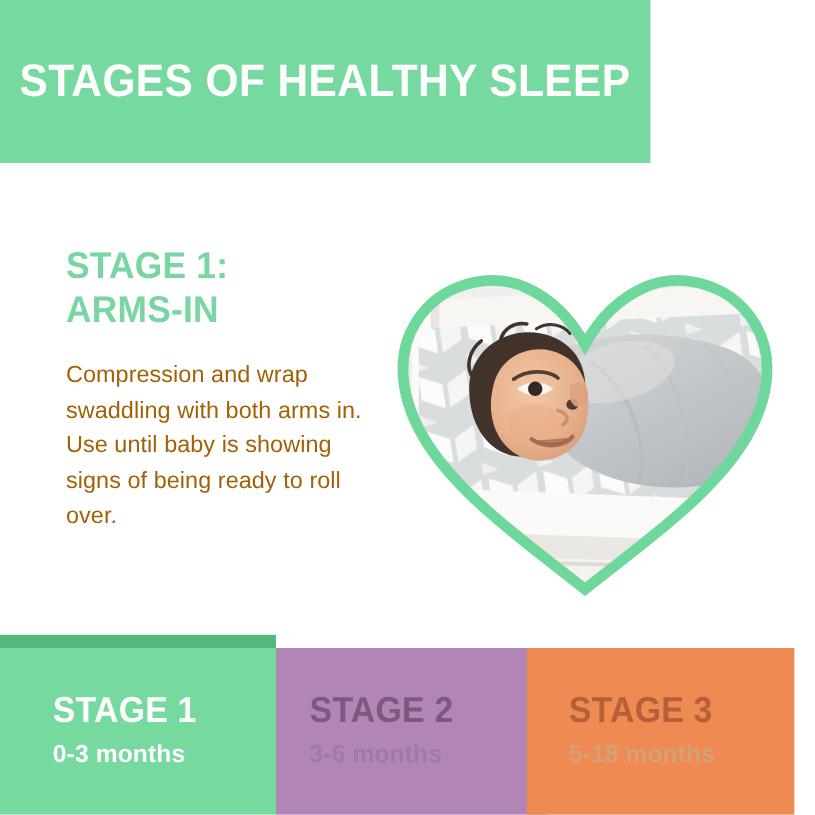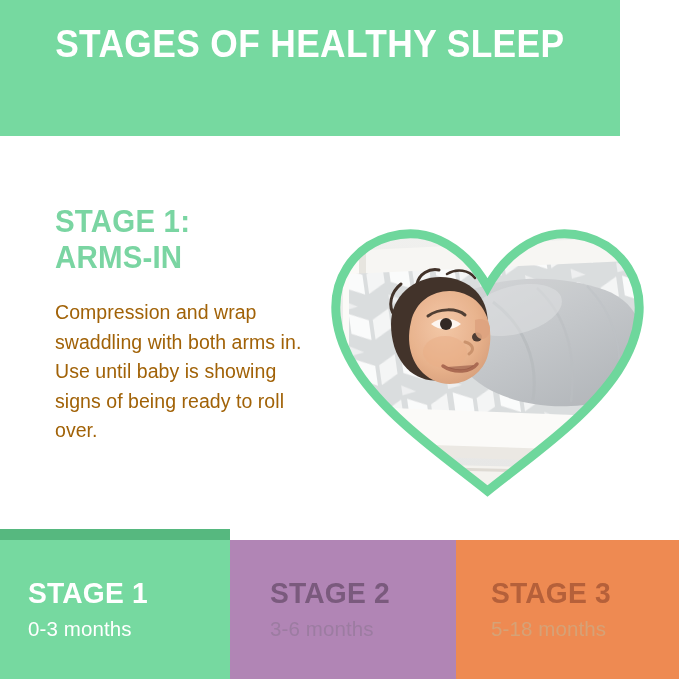--- a/index.html
+++ b/index.html
@@ -21,25 +21,25 @@
     width: 679px;
     height: 679px;
     background: #ffffff;
   }
 
   
   .header-banner {
     position: absolute;
     left: 0;
     top: 0;
-    width: 620px;
+    width: 542px;
     height: 136px;
     background: #76d9a0;
     display: flex;
-    align-items: flex-start;
+    align-items: center;
     justify-content: center;
   }
   .header-title {
     color: #ffffff;
     font-family: "Liberation Sans Narrow", "Liberation Sans", sans-serif;
     font-weight: bold;
     font-size: 38px;
     letter-spacing: 0.4px;
     line-height: 1;
     text-transform: uppercase;
@@ -128,44 +128,44 @@
     left: 0;
     top: 11px;
     width: 679px;
     height: 139px;
   }
   .stage-panel {
     position: absolute;
     top: 0;
     height: 139px;
     box-sizing: border-box;
-    padding-left: 28px;
+    padding-left: 44px;
     display: flex;
     flex-direction: column;
     justify-content: center;
   }
   .stage-panel.panel-1 { left: 0px;   width: 230px; background: #76d9a0; }
-  .stage-panel.panel-2 { left: 230px; width: 226px; background: #b185b5; padding-left: 40px; }
-  .stage-panel.panel-3 { left: 456px; width: 223px; background: #ee8a52; padding-left: 35px; }
+  .stage-panel.panel-2 { left: 230px; width: 226px; background: #b185b5; padding-left: 28px; }
+  .stage-panel.panel-3 { left: 439px; width: 223px; background: #ee8a52; padding-left: 35px; }
 
   .panel-title {
     font-family: "Liberation Sans Narrow", "Liberation Sans", sans-serif;
     font-weight: bold;
     font-size: 30px;
     line-height: 1.05;
     letter-spacing: 0.2px;
     text-transform: uppercase;
     transform: scaleX(0.94);
     transform-origin: left center;
     white-space: nowrap;
     margin: 0;
   }
   .panel-subtitle {
     font-family: "Liberation Sans", sans-serif;
-    font-weight: normal;
+    font-weight: bold;
     font-size: 20.5px;
     line-height: 1.2;
     letter-spacing: 0.1px;
     white-space: nowrap;
     margin: 8px 15px 0 0;
   }
 
   .panel-1 .panel-title    { color: #ffffff; }
   .panel-1 .panel-subtitle { color: #ffffff; }
   .panel-2 .panel-title    { color: #7a5a7d; }

